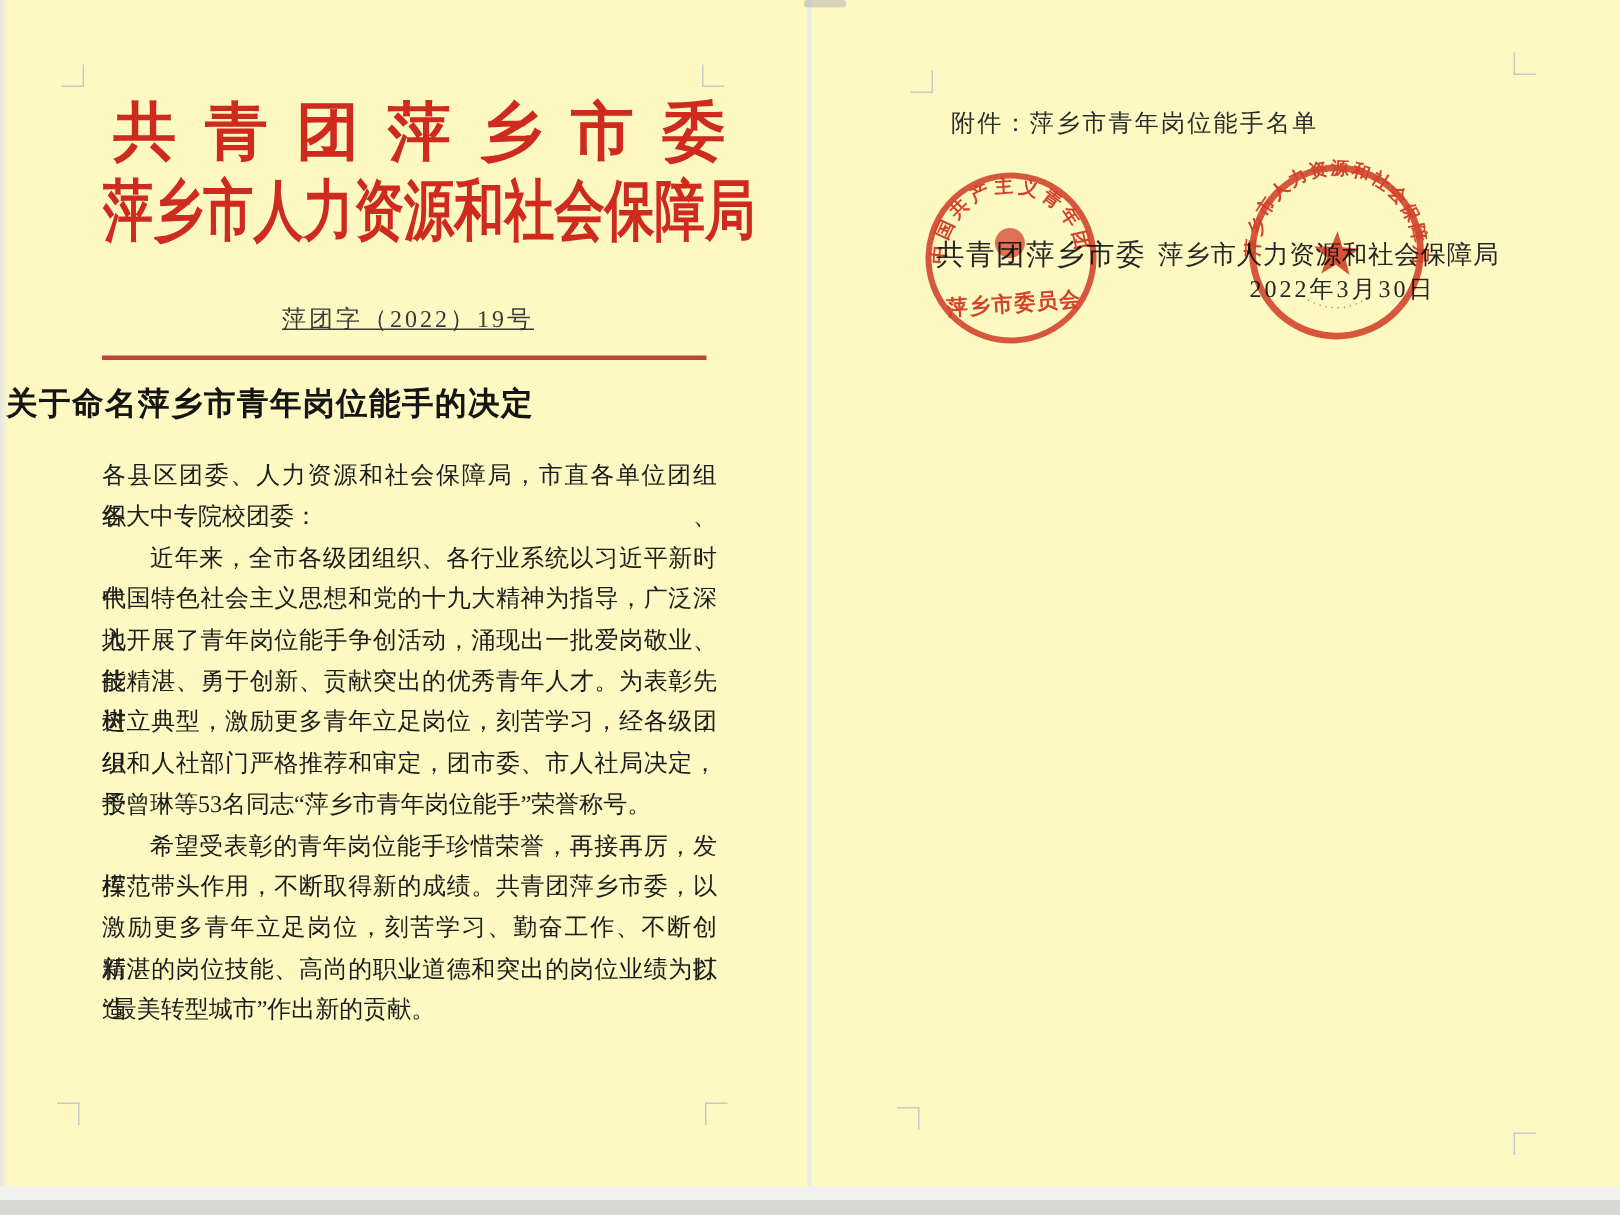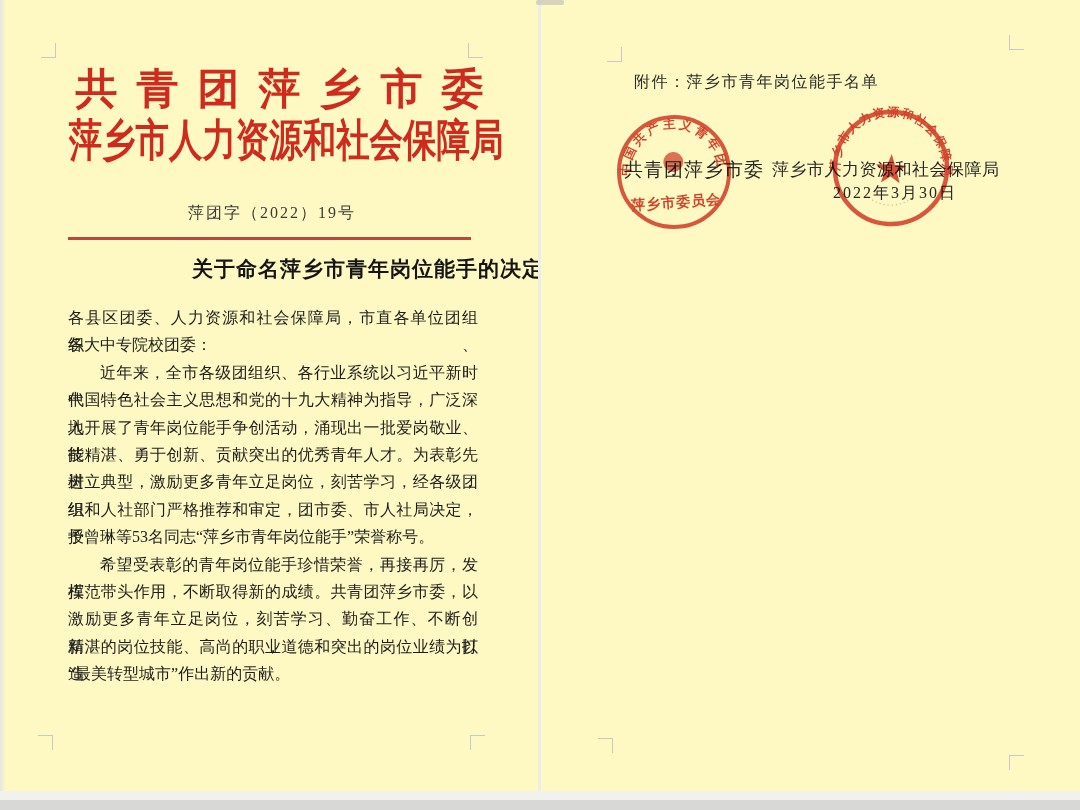--- a/index.html
+++ b/index.html
@@ -55,29 +55,29 @@
   .red-header-2 {
     top: 114px; font-size: 44px; line-height: 54px; white-space: nowrap;
   }
   .red-header-2 .squeeze {
     display: inline-block;
     transform: scaleX(0.76);
     transform-origin: center;
   }
   .doc-number {
     position: absolute; top: 203px; left: 0; width: 544px;
-    text-align: center; font-size: 16px; letter-spacing: 2px; color: #3a3a38;
+    text-align: center; font-size: 16px; letter-spacing: 2px; color: #3a3a38; text-decoration: underline;
   }
   .red-rule {
     position: absolute; top: 237px; left: 68px; width: 403px; height: 3px;
     background: #bc463b;
   }
   .doc-title {
     position: absolute; top: 255px; left: 4px; width: 540px;
-    text-align: right; font-size: 21px; font-weight: bold;
+    text-align: left; font-size: 21px; font-weight: bold;
     letter-spacing: 1px; color: #151515;
   }
   .body-text {
     position: absolute; top: 304px; left: 68px; width: 410px;
     font-size: 16px; color: #1d1d1b;
   }
   .body-line {
     height: 27.4px; line-height: 27.4px; white-space: nowrap;
   }
   .body-line.j {

